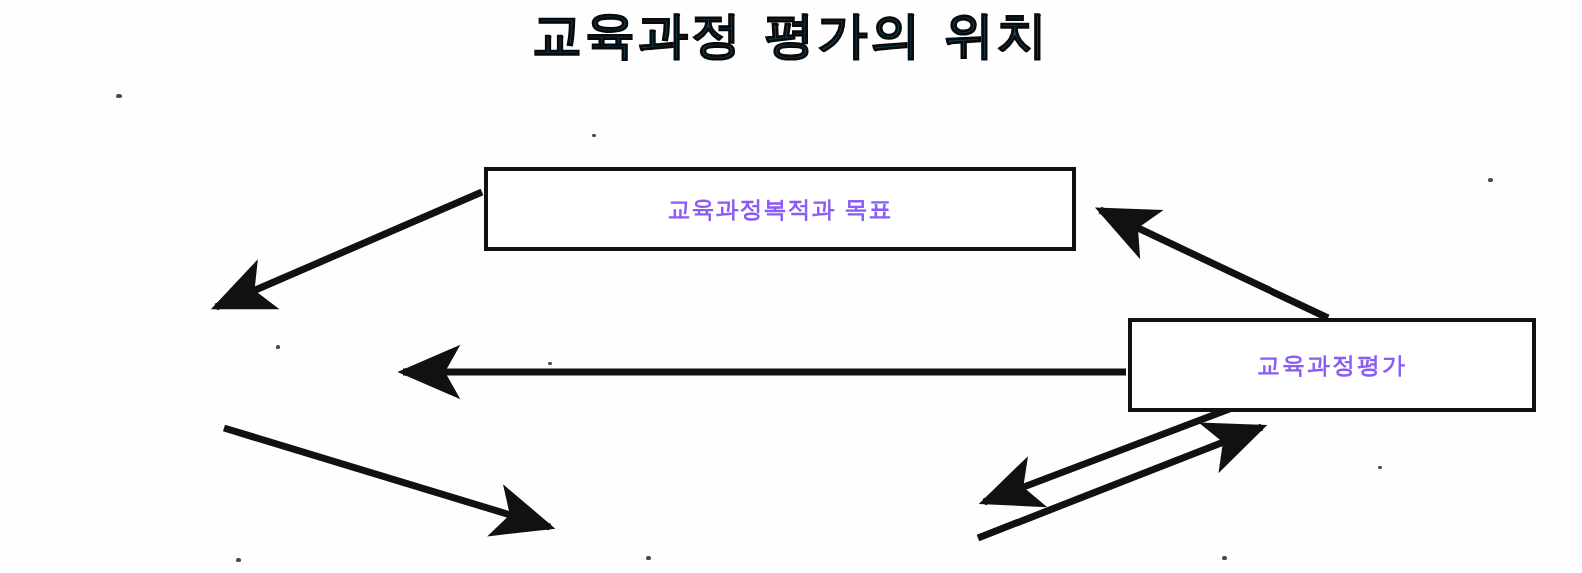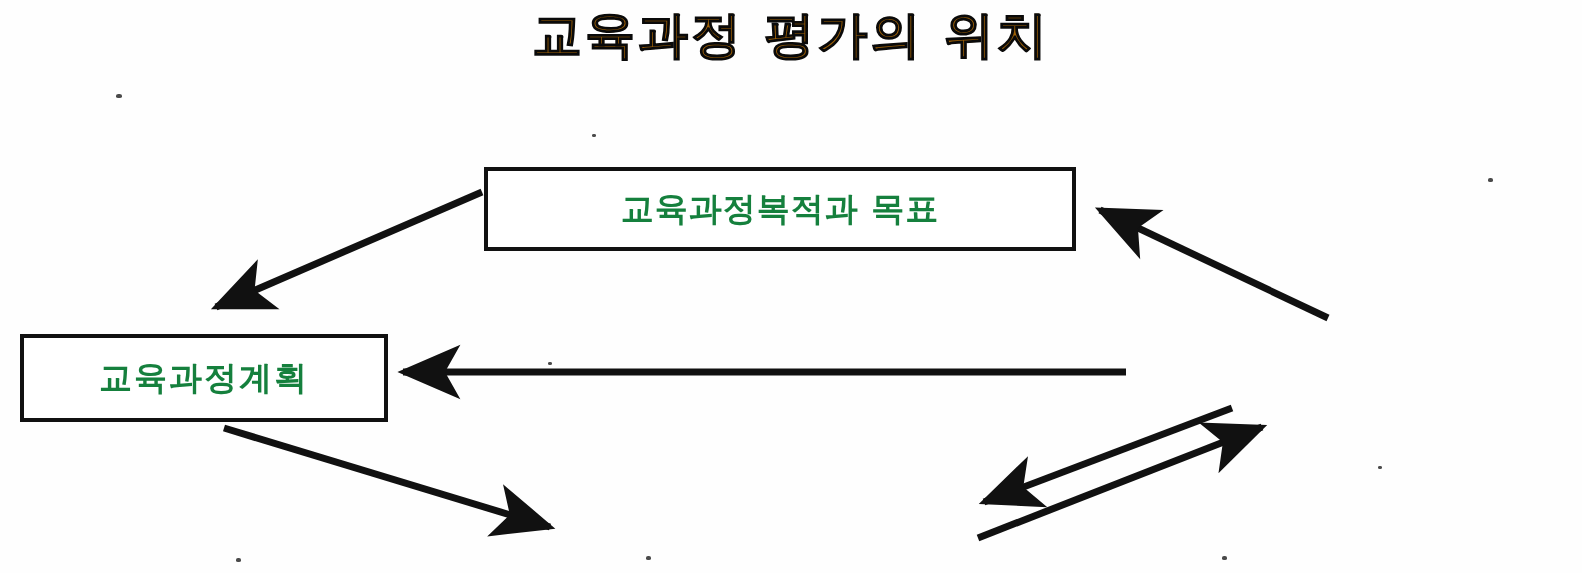--- a/index.html
+++ b/index.html
@@ -26,37 +26,37 @@
   }
   .page-title {
     position: absolute;
     left: 0;
     top: 2px;
     width: 1582px;
     text-align: center;
     font-size: 50px;
     font-weight: bold;
     letter-spacing: 3px;
-    color: #a16207;
+    color: #0c4a6e;
     font-family: "DejaVu Sans", "Liberation Sans", sans-serif;
     -webkit-text-stroke: 1.2px #0a0a0a;
   }
   .node-box {
     position: absolute;
     box-sizing: border-box;
     border: 4px solid #111111;
     background: #ffffff;
     display: flex;
     align-items: center;
     justify-content: center;
   }
   .node-label {
-    font-size: 33px;
+    font-size: 23px;
     font-weight: 600;
-    color: #15803d;
+    color: #8b5cf6;
     letter-spacing: 2px;
     white-space: nowrap;
     font-family: "DejaVu Sans", "Liberation Sans", sans-serif;
   }
   #box-objectives { left: 484px;  top: 167px; width: 592px; height: 84px; }
   #box-planning   { left: 20px;   top: 334px; width: 368px; height: 88px; }
   #box-evaluation { left: 1128px; top: 318px; width: 408px; height: 94px; }
   #box-implement  { left: 558px;  top: 472px; width: 410px; height: 88px; }
 
   #box-objectives .node-label { letter-spacing: 1px; }
@@ -100,19 +100,19 @@
 
     <line x1="978" y1="538" x2="1262" y2="427" stroke="#111111" stroke-width="7" marker-end="url(#ah)"></line>
 
     <line x1="1232" y1="408" x2="984" y2="502" stroke="#111111" stroke-width="7" marker-end="url(#ah)"></line>
   </svg>
 
   <div class="node-box" id="box-objectives">
     <span class="node-label">교육과정복적과  목표</span>
   </div>
 
-  <div class="node-box" id="box-planning">
-    <span class="node-label">교육과정계획</span>
+
+  <div class="node-box" id="box-evaluation">
+    <span class="node-label">교육과정평가</span>
   </div>
-
 
 
 </div>
 
 </body></html>

